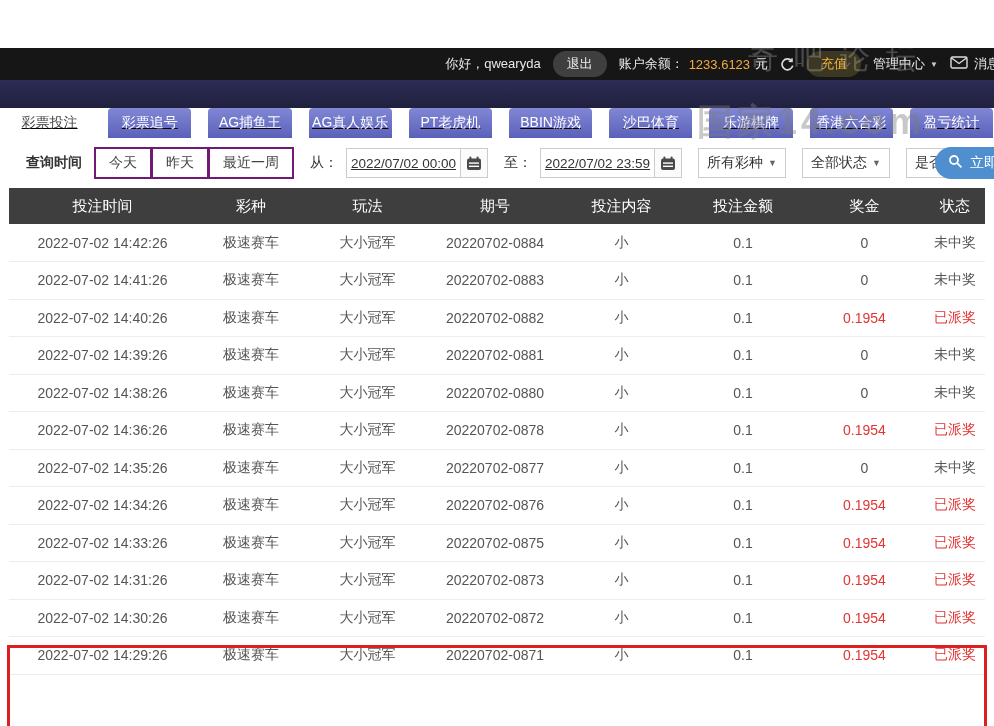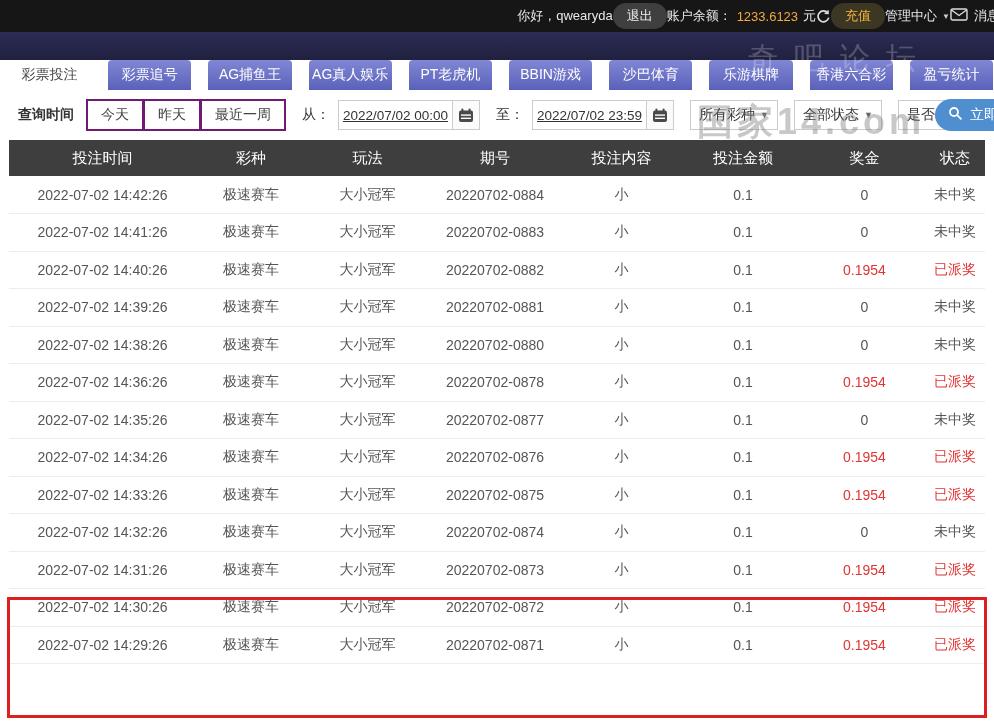--- a/index.html
+++ b/index.html
@@ -6,46 +6,46 @@
   html,body { width: 994px; height: 726px; }
   body {
     position: relative; overflow: hidden; background: #fff;
     font-family: "Liberation Sans", "DejaVu Sans", sans-serif;
   }
 
   
   .topbar {
     height: 32px; background: #161616; color: #e8e8e8;
     display: flex; align-items: center; justify-content: flex-end;
-    font-size: 13px; padding-right: 2px;
+    gap: 12px; font-size: 13px; padding-right: 2px; margin-top: 48px;
   }
   .pill { border: none; border-radius: 13px; padding: 4px 14px; font-size: 13px; cursor: pointer; }
   .logout-btn { background: #3f3f3f; color: #eee; }
   .recharge-btn { background: #3c3722; color: #f5b43c; }
   .balance { display: flex; align-items: center; gap: 5px; }
   .balance-value { color: #f5a93f; }
   .admin { display: flex; align-items: center; gap: 5px; cursor: pointer; font-family: Liberation Serif, serif; }
   .caret-down { font-size: 8px; color: #ccc; }
   .message { display: flex; align-items: center; gap: 6px; margin-right: -8px; cursor: pointer; white-space: nowrap; }
   .icon-btn { display: flex; align-items: center; cursor: pointer; }
 
   
   .navbar2 { height: 28px; background: linear-gradient(#2c2c55, #20203f); }
 
   
-  .tabbar { height: 30px; display: flex; gap: 17px; padding: 0 1px 0 8px; background: #fff; }
+  .tabbar { height: 30px; display: flex; gap: 17px; padding: 0 1px 0 8px; background: #fff; text-decoration: underline; }
   .tab {
     flex: 1; display: flex; align-items: center; justify-content: center;
     font-size: 14px; color: #fff; white-space: nowrap; cursor: pointer;
     background: linear-gradient(#8187d4, #5a61ba); border-radius: 4px 4px 0 0;
   }
   .tab.active { background: #fff; color: #444; }
 
   
-  .filterbar { height: 50px; display: flex; align-items: center; padding-left: 18px; background: #fff; position: relative; }
+  .filterbar { height: 50px; display: flex; align-items: center; padding-left: 26px; background: #fff; position: relative; }
   .flabel { font-size: 14px; color: #333; font-weight: bold; margin-right: 12px; }
   .qbtn { height: 32px; padding: 0 13px; background: #fff; border: 2px solid #701a75; color: #444; font-size: 14px; cursor: pointer; }
   .qbtn + .qbtn { margin-left: -1px; }
   .inline-label { font-size: 14px; color: #333; margin: 0 8px 0 16px; }
   .dateinput { height: 30px; width: 142px; border: 1px solid #ccc; display: flex; align-items: center; background: #fff; }
   .dateinput input {
     flex: 1; min-width: 0; border: none; outline: none; height: 100%;
     font-size: 13.5px; color: #333; text-align: center;
     font-family: "Liberation Sans", "DejaVu Sans", sans-serif; background: transparent; text-decoration: underline;
   }
@@ -294,30 +294,20 @@
           <td>2022-07-02 14:33:26</td>
           <td>极速赛车</td>
           <td>大小冠军</td>
           <td>20220702-0875</td>
           <td>小</td>
           <td>0.1</td>
           <td class="red">0.1954</td>
           <td class="red">已派奖</td>
         </tr>
         <tr>
-          <td>2022-07-02 14:32:26</td>
-          <td>极速赛车</td>
-          <td>大小冠军</td>
-          <td>20220702-0874</td>
-          <td>小</td>
-          <td>0.1</td>
-          <td>0</td>
-          <td>未中奖</td>
-        </tr>
-        <tr>
           <td>2022-07-02 14:31:26</td>
           <td>极速赛车</td>
           <td>大小冠军</td>
           <td>20220702-0873</td>
           <td>小</td>
           <td>0.1</td>
           <td class="red">0.1954</td>
           <td class="red">已派奖</td>
         </tr>
         <tr>

